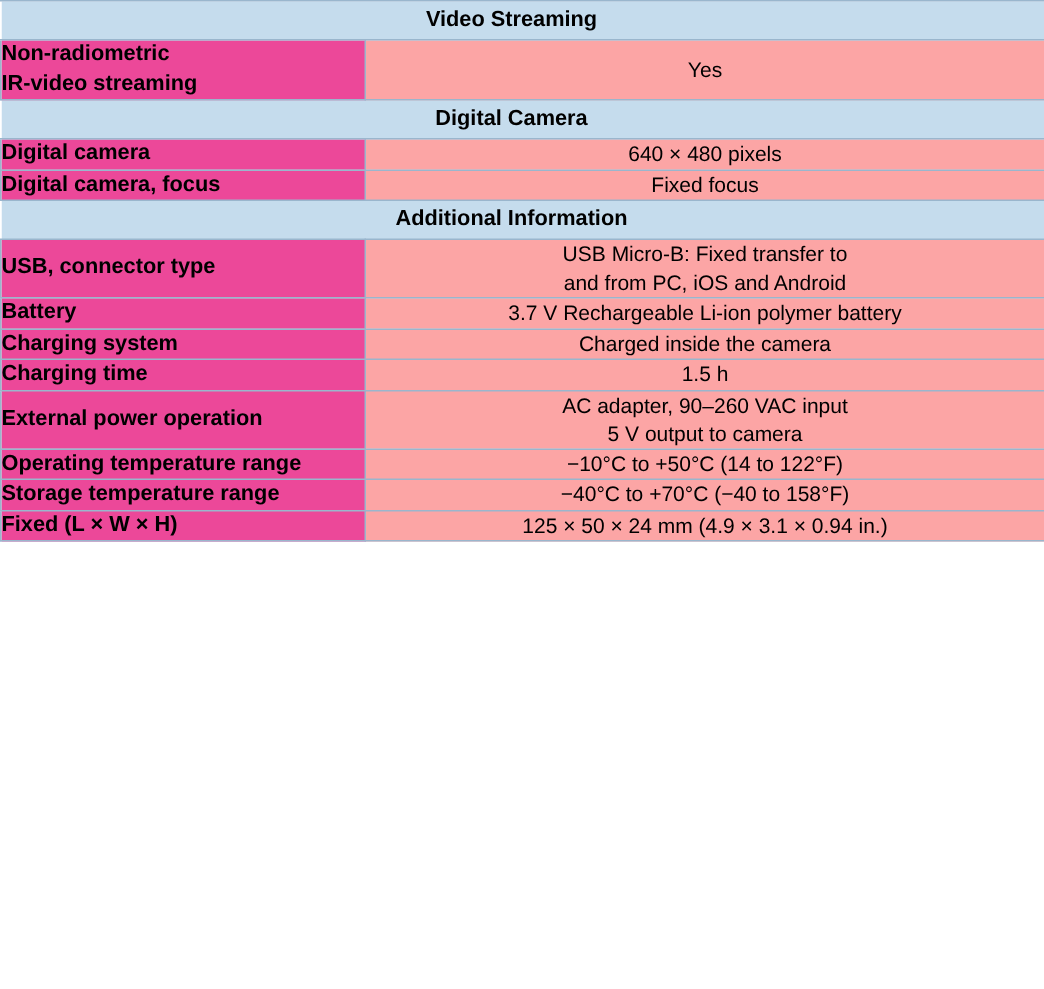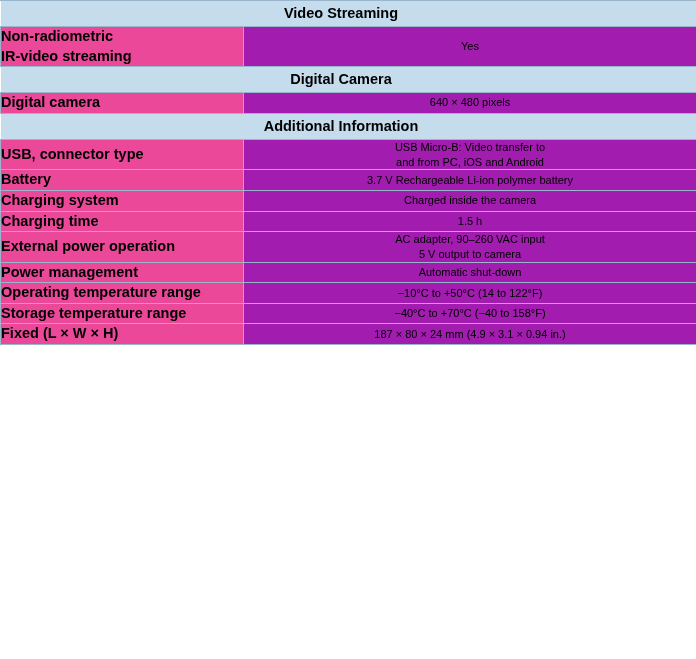--- a/index.html
+++ b/index.html
@@ -36,23 +36,23 @@
   }
   .label-cell {
     background: #ec4899;
     font-weight: bold;
     font-size: 14.5px;
     padding: 6px 0 6px 6px;
     width: 243px;
     margin-top: 39px;
   }
   .value-cell {
-    background: #a21caf;
+    background: #fca5a5;
     text-align: center;
-    font-size: 11px;
+    font-size: 14px;
     padding: 6px 4px;
   }
   .value-cell .line {
     display: block;
     line-height: 1.35;
   }
   .label-cell .line {
     display: block;
     line-height: 1.35;
   }
@@ -84,30 +84,38 @@
       <td colspan="2">Digital Camera</td>
     </tr>
     <tr>
       <td class="label-cell">
         <span class="line">Digital camera</span>
       </td>
       <td class="value-cell">
         <span class="line">640 × 480 pixels</span>
       </td>
     </tr>
+    <tr>
+      <td class="label-cell">
+        <span class="line">Digital camera, focus</span>
+      </td>
+      <td class="value-cell">
+        <span class="line">Fixed focus</span>
+      </td>
+    </tr>
 
     <tr class="section-row">
       <td colspan="2">Additional Information</td>
     </tr>
     <tr>
       <td class="label-cell">
         <span class="line">USB, connector type</span>
       </td>
       <td class="value-cell">
-        <span class="line">USB Micro-B: Video transfer to</span>
+        <span class="line">USB Micro-B: Fixed transfer to</span>
         <span class="line">and from PC, iOS and Android</span>
       </td>
     </tr>
     <tr>
       <td class="label-cell">
         <span class="line">Battery</span>
       </td>
       <td class="value-cell">
         <span class="line">3.7 V Rechargeable Li-ion polymer battery</span>
       </td>
@@ -132,45 +140,37 @@
       <td class="label-cell">
         <span class="line">External power operation</span>
       </td>
       <td class="value-cell">
         <span class="line">AC adapter, 90–260 VAC input</span>
         <span class="line">5 V output to camera</span>
       </td>
     </tr>
     <tr>
       <td class="label-cell">
-        <span class="line">Power management</span>
-      </td>
-      <td class="value-cell">
-        <span class="line">Automatic shut-down</span>
-      </td>
-    </tr>
-    <tr>
-      <td class="label-cell">
         <span class="line">Operating temperature range</span>
       </td>
       <td class="value-cell">
         <span class="line">−10°C to +50°C (14 to 122°F)</span>
       </td>
     </tr>
     <tr>
       <td class="label-cell">
         <span class="line">Storage temperature range</span>
       </td>
       <td class="value-cell">
         <span class="line">−40°C to +70°C (−40 to 158°F)</span>
       </td>
     </tr>
     <tr>
       <td class="label-cell">
         <span class="line">Fixed (L × W × H)</span>
       </td>
       <td class="value-cell">
-        <span class="line">187 × 80 × 24 mm (4.9 × 3.1 × 0.94 in.)</span>
+        <span class="line">125 × 50 × 24 mm (4.9 × 3.1 × 0.94 in.)</span>
       </td>
     </tr>
 
   </tbody>
 </table>
 
 </body></html>

